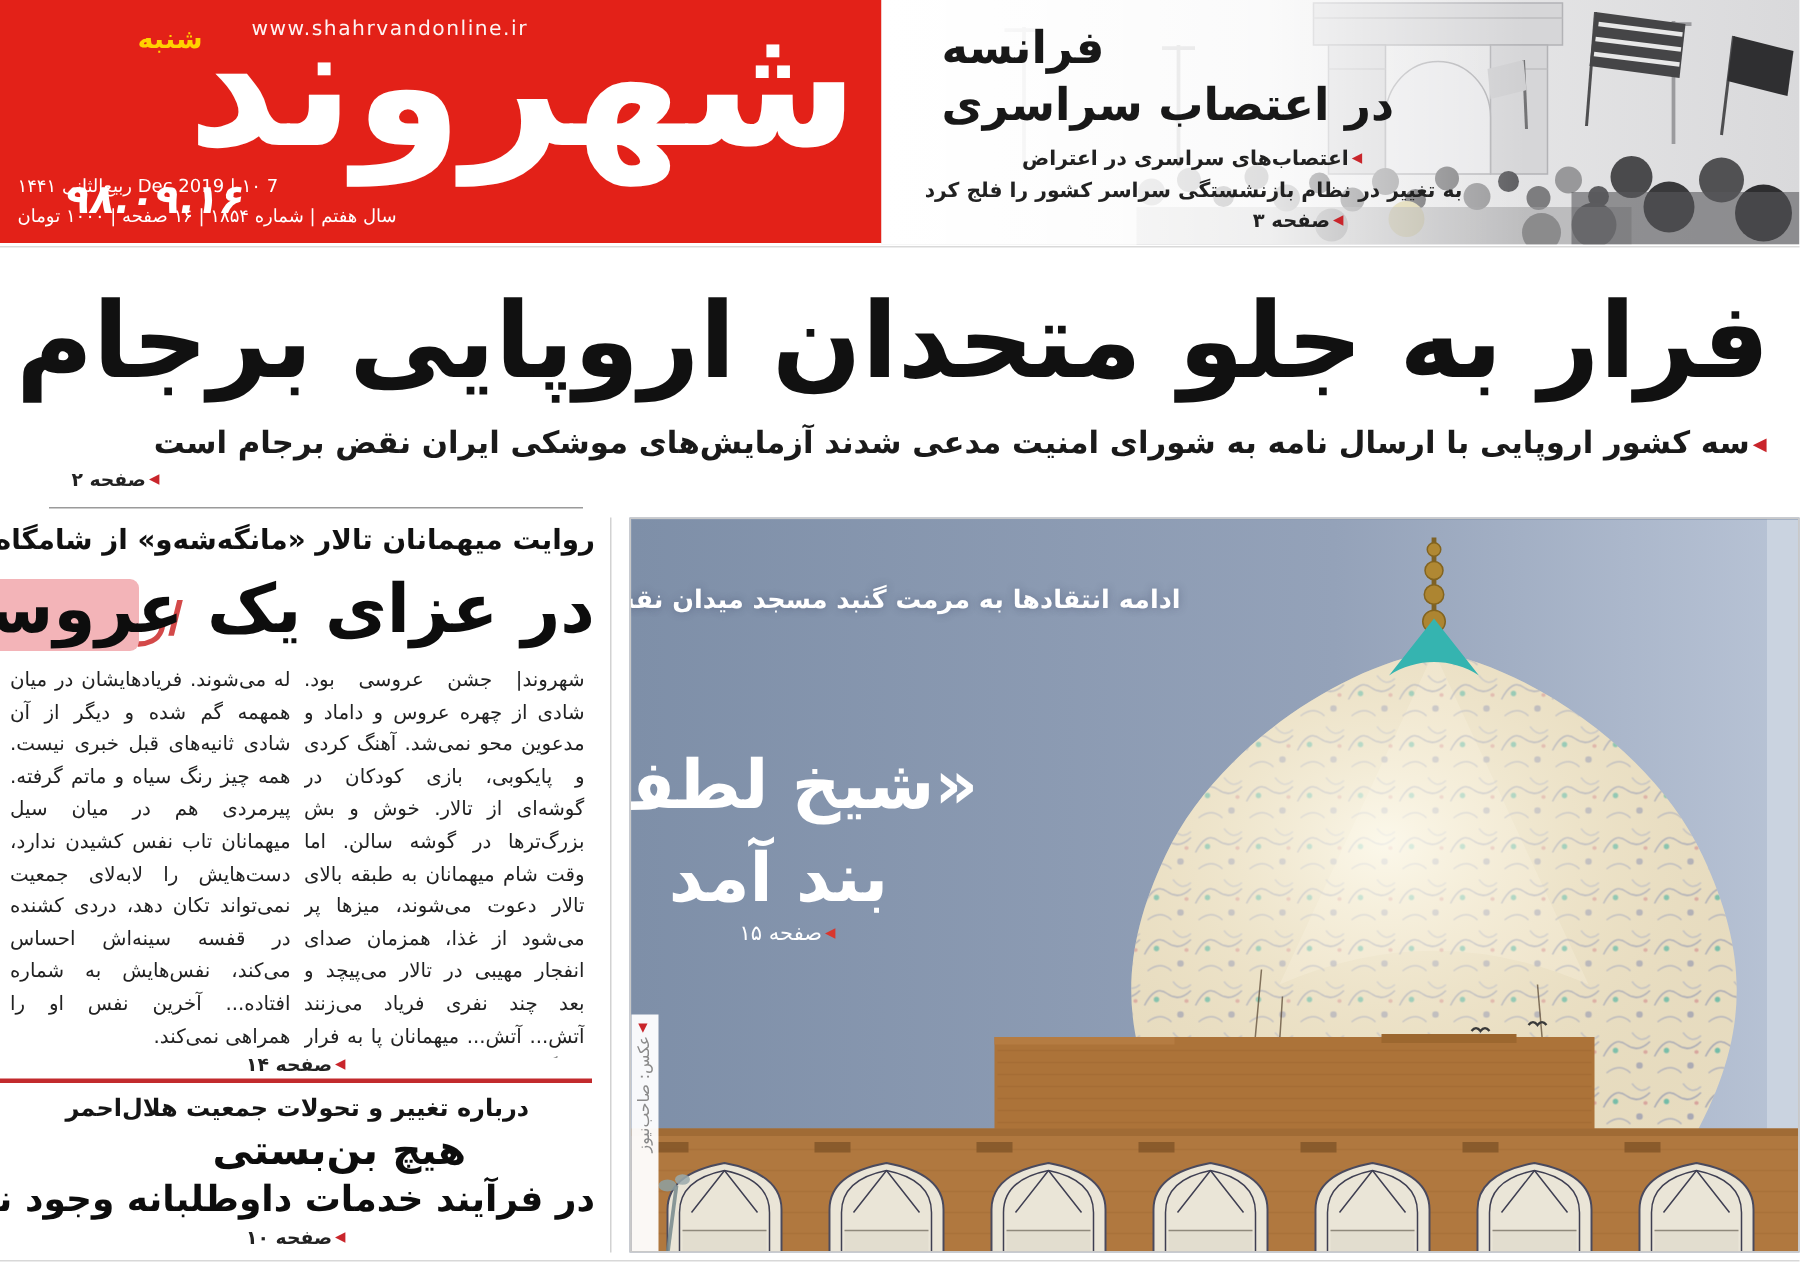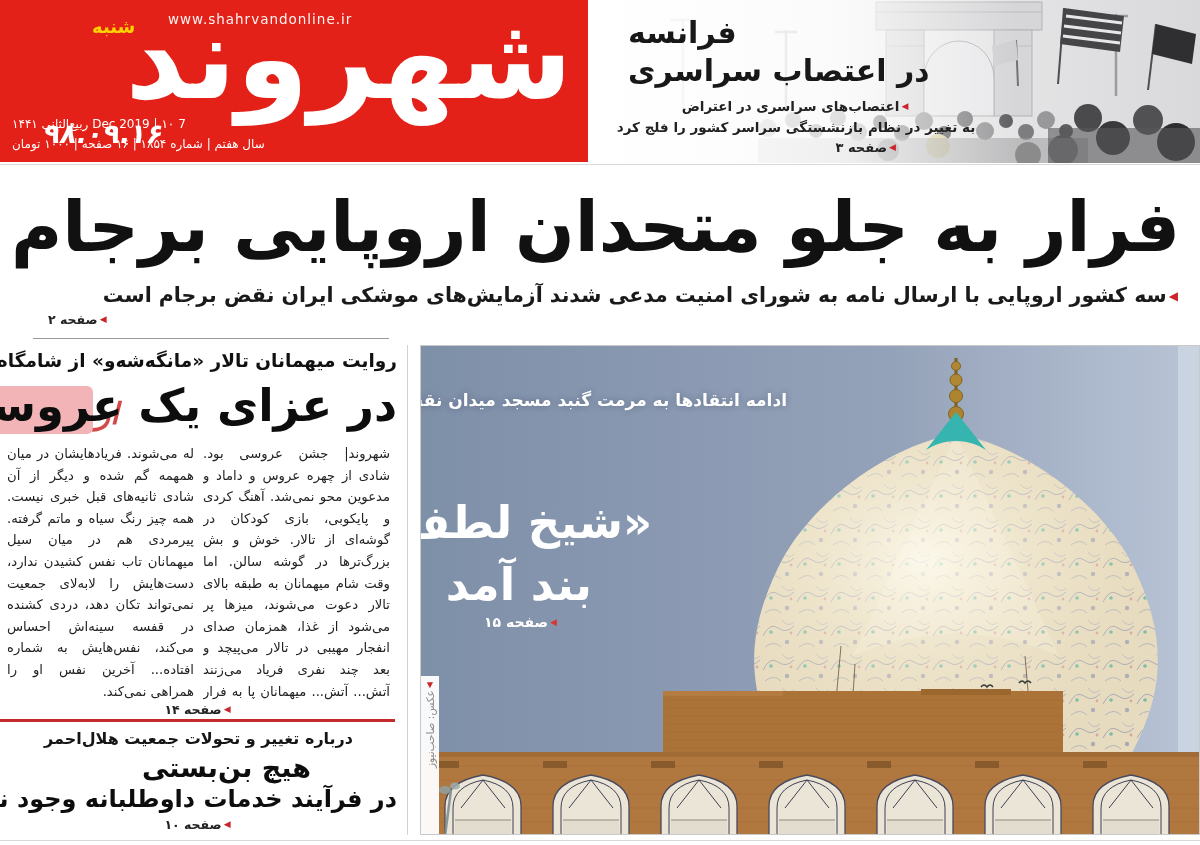--- a/index.html
+++ b/index.html
@@ -55,21 +55,21 @@
 
   .vdivider { position:absolute; left:407px; top:345px; width:1px; height:490px; background:#d2d2d2; }
 
   
   .mosque { position:absolute; left:420px; top:345px; width:780px; height:490px; border:1px solid #c9c9c9; overflow:hidden; background:#8d9cb3; }
   .mosque svg { position:absolute; left:0; top:0; }
   .mq-kicker { position:absolute; right:412px; top:44px; color:#fff; font-size:17px; font-weight:bold; white-space:nowrap; z-index:4; text-shadow:0 0 6px rgba(40,50,80,.35); }
   .mq-l1 { position:absolute; right:400px; top:96px; color:#fff; font-size:45px; font-weight:bold; white-space:nowrap; z-index:4; }
   .mq-l2 { position:absolute; right:547px; top:150px; color:#fff; font-size:45px; font-weight:bold; white-space:nowrap; z-index:4; }
   .mq-l3 { position:absolute; right:607px; top:212px; color:#fff; font-size:45px; font-weight:bold; white-space:nowrap; z-index:4; }
-  .mq-page { position:absolute; right:640px; top:268px; color:#fff; font-size:14px; font-weight:bold; white-space:nowrap; z-index:4; }
+  .mq-page { position:absolute; right:640px; top:268px; color:#fff; font-size:14px; font-weight:normal; white-space:nowrap; z-index:4; }
   .mq-page .marker { color:#d8372e; }
   .credit-strip { position:absolute; left:0; top:330px; width:18px; height:160px; background:rgba(255,255,255,.95); z-index:5; }
   .photo-credit { position:absolute; left:3px; top:486px; width:152px; transform-origin:0 0; transform:rotate(-90deg); font-size:10.5px; color:#8a8a8a; z-index:6; white-space:nowrap; direction:rtl; text-align:right; }
   .photo-credit .marker { font-size:8px; }
 
   .bottom-line { position:absolute; left:0; top:840px; width:1200px; height:1px; background:#d8d8d8; }
   .header-line { position:absolute; left:0; top:164px; width:1200px; height:1px; background:#d9d9d9; }
 </style>
 </head>
 <body>

